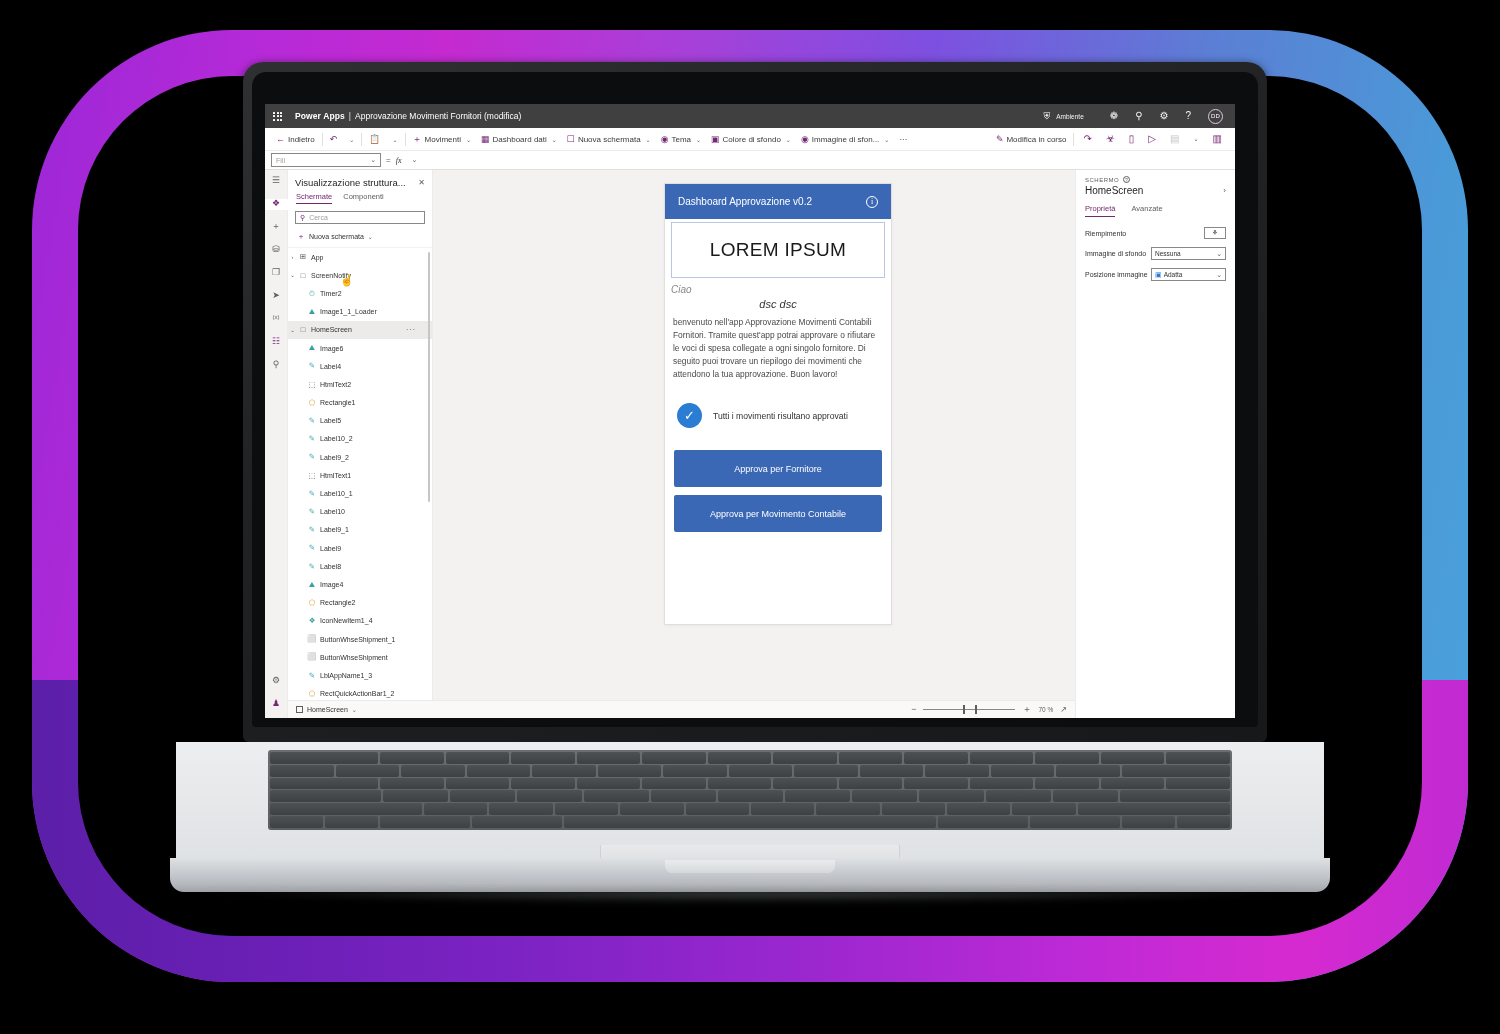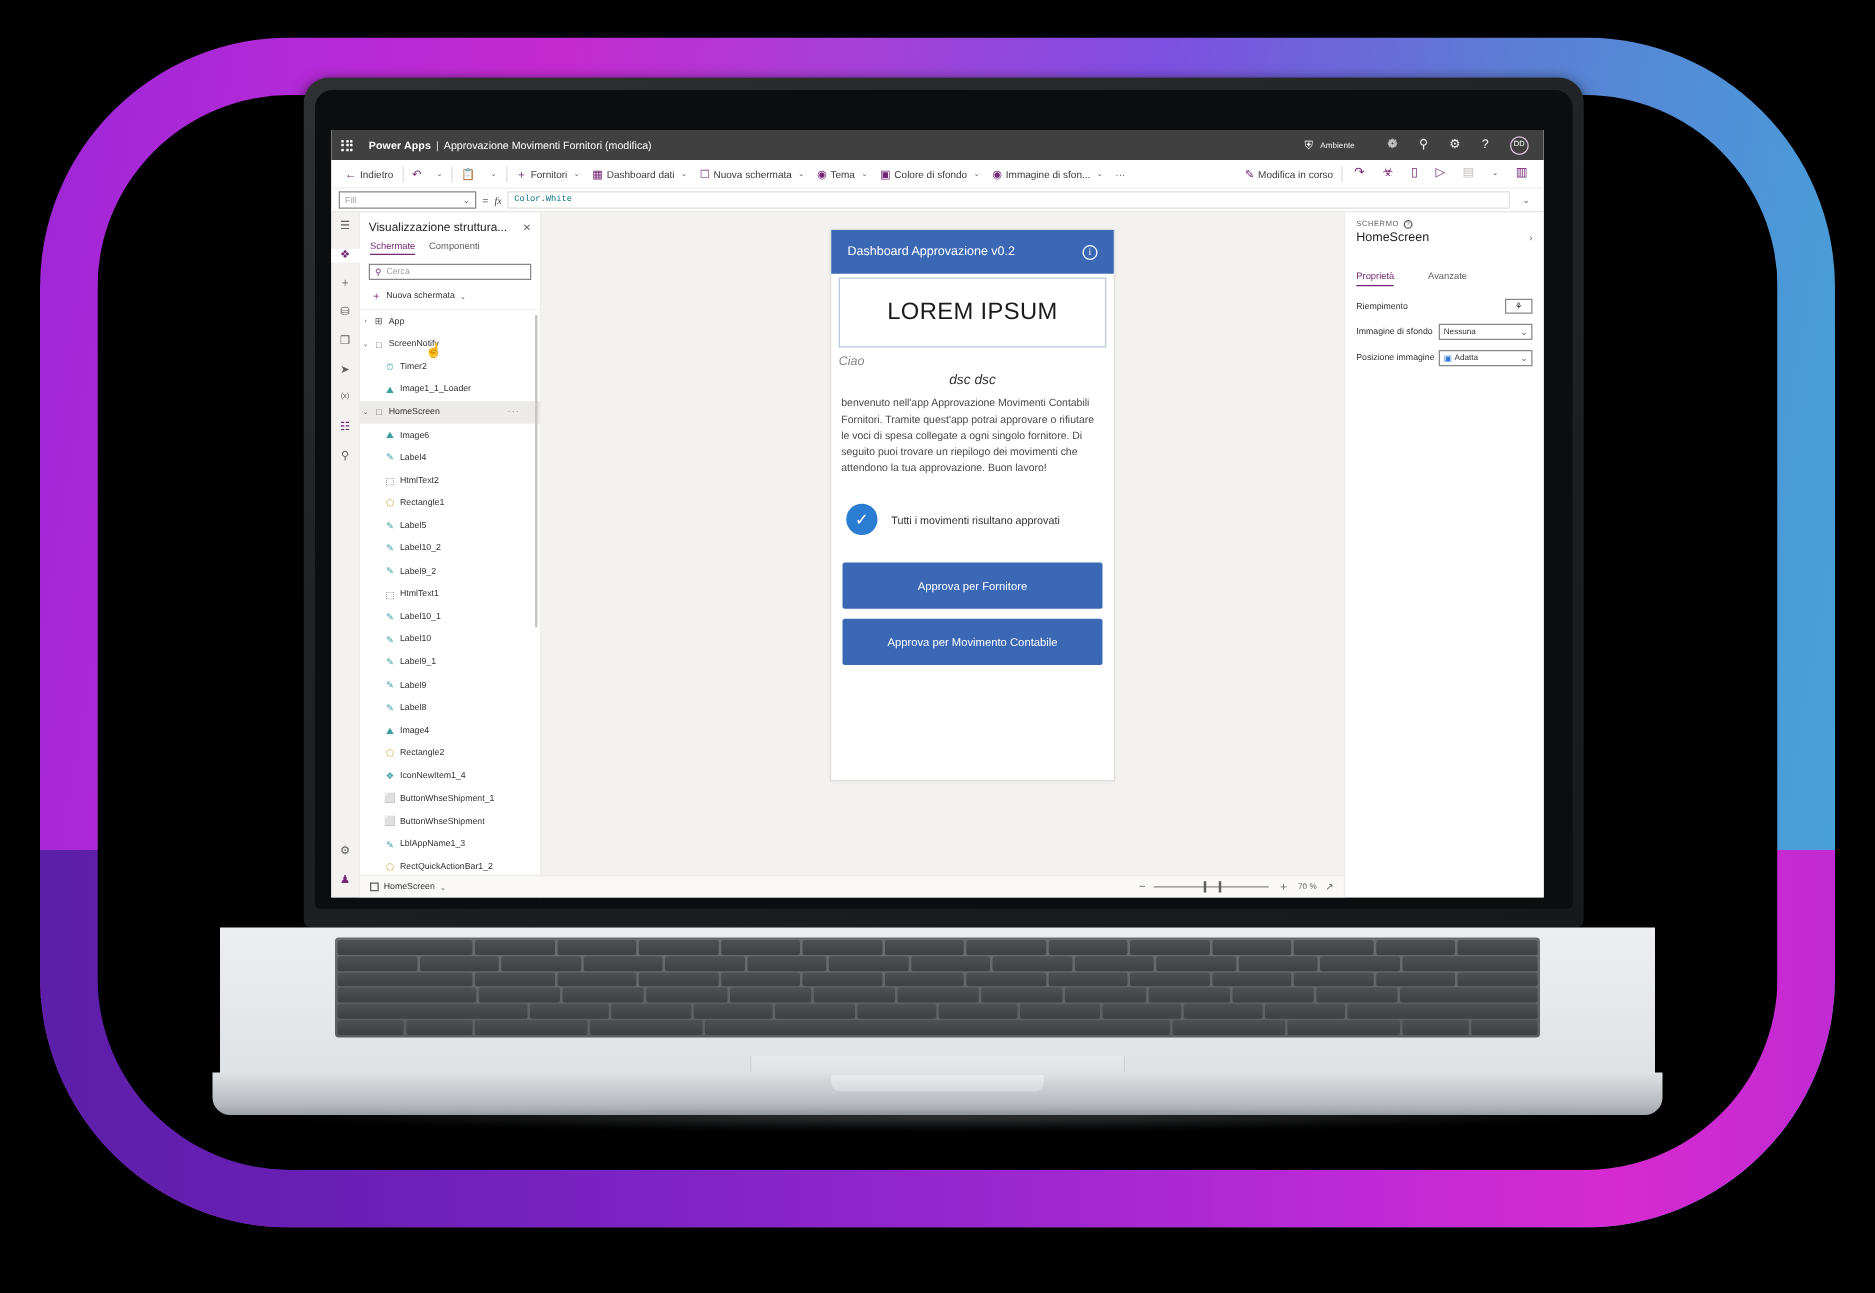--- a/index.html
+++ b/index.html
@@ -219,21 +219,21 @@
     display:flex; align-items:center; justify-content:center; font-size:9px;
   }
 
   
   .props { width:160px; background:#fff; border-left:1px solid #edebe9; padding:6px 0 0 0; }
   .props-kicker { display:flex; align-items:center; gap:4px; padding:0 9px; font-size:6px; color:#605e5c; letter-spacing:.5px; }
   .props-help { width:7px; height:7px; border:.8px solid #605e5c; border-radius:50%; font-size:5px; display:flex; align-items:center; justify-content:center; }
   .props-title-row { display:flex; align-items:center; justify-content:space-between; padding:2px 9px 0 9px; }
   .props-title { font-size:10px; color:#201f1e; }
   .props-expand { font-size:8px; color:#605e5c; }
-  .props-tabs { display:flex; gap:27px; padding:8px 9px 0 9px; font-size:7.5px; color:#605e5c;margin-top:12px; }
+  .props-tabs { display:flex; gap:16px; padding:8px 9px 0 9px; font-size:7.5px; color:#605e5c; }
   .props-tab.sel { color:#742774; border-bottom:1.5px solid #742774; padding-bottom:3px; }
   .props-rows { padding:10px 9px 0 9px; display:flex; flex-direction:column; gap:8px; }
   .prow { display:flex; align-items:center; justify-content:space-between; font-size:7px; color:#323130; }
   .prow .plabel { color:#323130; }
   .swatch-btn {
     width:22px; height:12px; border:1px solid #8a8886; background:#fff;
     display:flex; align-items:center; justify-content:center; font-size:7px; color:#323130;
   }
   .pdrop {
     width:75px; height:13px; border:1px solid #8a8886; background:#fff;
@@ -321,21 +321,21 @@
         <div class="tb-div"></div>
         <div class="tb-item">
           <span class="tb-ic">📋</span>
         </div>
         <div class="tb-item">
           <span class="tb-chev">⌄</span>
         </div>
         <div class="tb-div"></div>
         <div class="tb-item">
           <span class="tb-ic">＋</span>
-          <span>Fornitori</span>
+          <span>Movimenti</span>
           <span class="tb-chev">⌄</span>
         </div>
         <div class="tb-item">
           <span class="tb-ic">▦</span>
           <span>Dashboard dati</span>
           <span class="tb-chev">⌄</span>
         </div>
         <div class="tb-item">
           <span class="tb-ic">☐</span>
           <span>Nuova schermata</span>
@@ -378,25 +378,20 @@
         </div>
       </div>
 
       <div class="formula-bar">
         <div class="prop-select">
           <span>Fill</span>
           <span style="font-size:7px;color:#605e5c;">⌄</span>
         </div>
         <span class="eq">=</span>
         <span class="fx">fx</span>
-        <div class="formula-input">
-          <span>Color</span>
-            <span class="tok-dot">.</span>
-            <span>White</span>
-        </div>
         <div class="formula-chev">
           <span>⌄</span>
         </div>
       </div>
 
       <div class="pa-body">
 
         <div class="rail">
           <span class="rail-ic">☰</span>
           <span class="rail-ic sel">❖</span>

